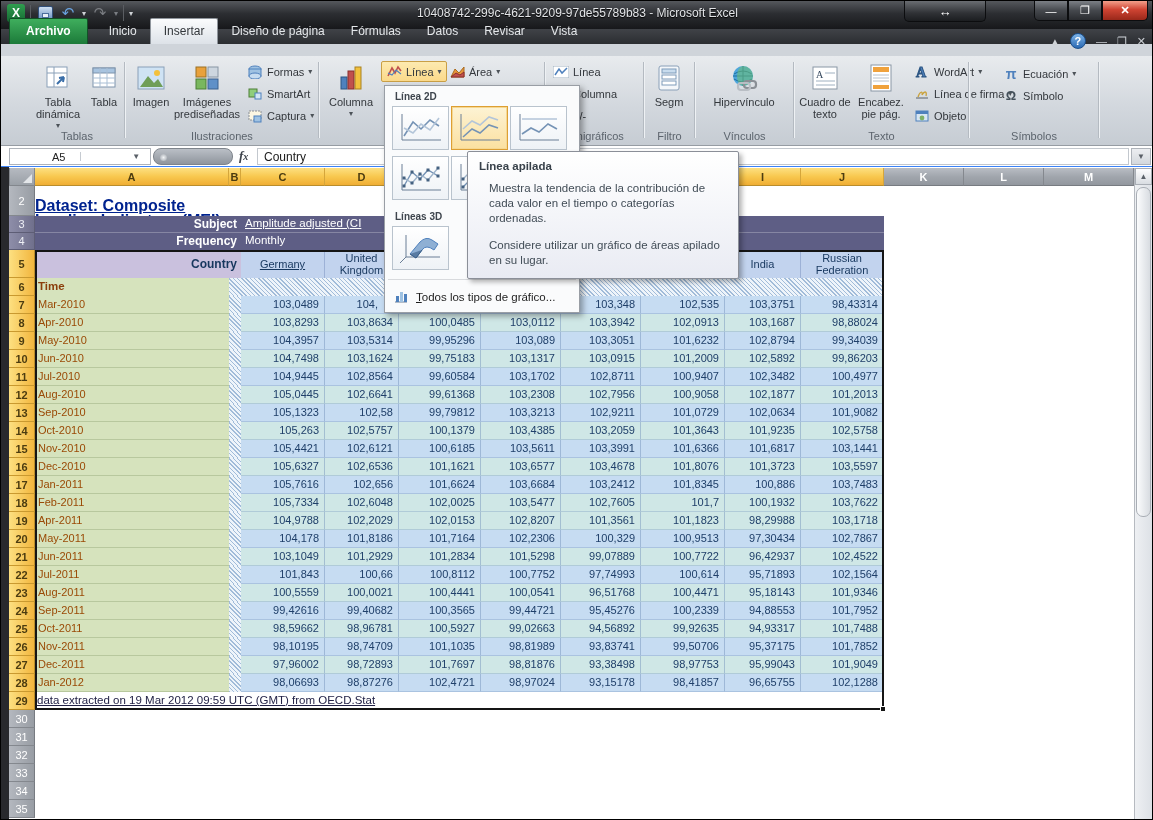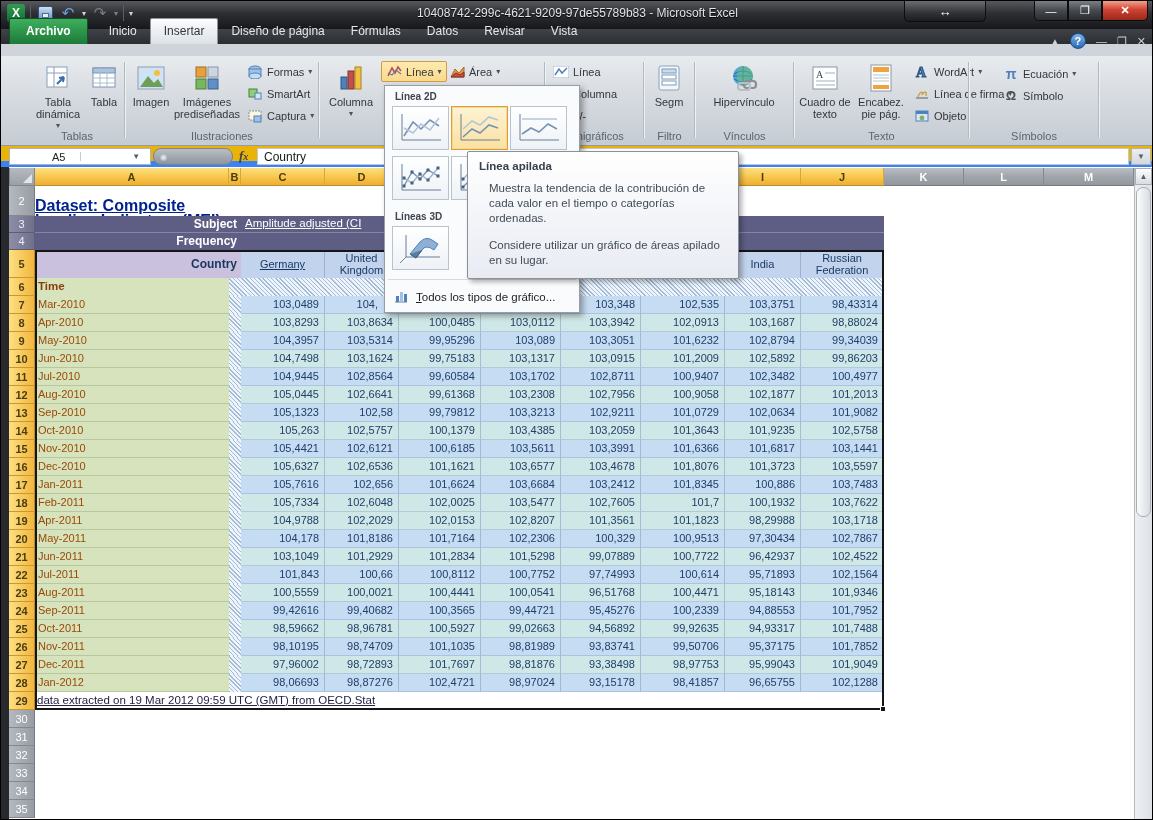--- a/index.html
+++ b/index.html
@@ -52,21 +52,21 @@
   .glabel{position:absolute;bottom:2px;left:0;right:0;text-align:center;font-size:11px;color:#5c646d;}
   .bigbtn{position:absolute;top:2px;display:flex;flex-direction:column;align-items:center;
     padding-top:3px;border-radius:3px;font-size:11px;color:#33373c;text-align:center;line-height:12px;}
   .bigbtn .bicon{width:30px;height:30px;display:flex;align-items:center;justify-content:center;margin-bottom:3px;}
   .smallbtn{position:absolute;height:21px;display:flex;align-items:center;gap:4px;font-size:11px;
     color:#33373c;padding:0 4px;border-radius:2px;white-space:nowrap;}
   .smallbtn .sicon{width:16px;height:16px;display:flex;align-items:center;justify-content:center;}
   .smallbtn.open{background:linear-gradient(#fdeab0,#fbd98a);border:1px solid #c99f46;}
 
   
-  .fbar{position:absolute;left:0;top:145px;width:1153px;height:21px;background:#eab308;border-bottom:6px solid #3b82f6;text-decoration:underline;}
+  .fbar{position:absolute;left:0;top:145px;width:1153px;height:21px;background:#ffffff;border-bottom:1px solid #3b82f6;text-decoration:underline;}
   .namebox{position:absolute;left:8px;top:2px;width:142px;height:17px;background:#fff;border:1px solid #aeb3ba;
     font-size:11px;color:#222;display:flex;align-items:center;}
   .namebox span{flex:1;padding-left:42px;}
   .nb-caret{width:15px;border-left:1px solid #c6cbd1;color:#5a6068;font-size:8px;text-align:center;}
   .fpill{position:absolute;left:152px;top:2px;width:80px;height:17px;border-radius:8px;
     background:linear-gradient(#babfc6,#8f959d);border:1px solid #7e848c;}
   .fpill::before{content:"";position:absolute;left:6px;top:5px;width:7px;height:7px;border-radius:50%;
     background:radial-gradient(#f2f4f6,#9aa0a8);}
   .fx{position:absolute;left:238px;top:2px;font-family:"Liberation Serif",serif;font-style:italic;
     font-weight:bold;font-size:13px;color:#3c424a;}
@@ -515,20 +515,21 @@
     <div class="gridbody">
       <div class="srow" style="height:30px;">
         <div class="cell cellA title-cell">Dataset: Composite Leading Indicators (MEI)</div>
       </div>
       <div class="srow purple" style="height:17px;border-bottom:1px solid rgba(255,255,255,.25);">
         <div class="cell plabel">Subject</div>
         <div class="cell pvalue u">Amplitude adjusted (CI</div>
       </div>
       <div class="srow purple" style="height:17px;">
         <div class="cell plabel">Frequency</div>
+        <div class="cell pvalue">Monthly</div>
       </div>
       <div class="srow" style="height:28px;">
         <div class="cell country-label">Country</div>
         <span id="country-cells" style="display:flex;">
             <div class="cell ccell u" style="width: 84px; height: 28px;">Germany</div>
             <div class="cell ccell" style="width: 74px; height: 28px;">United Kingdom</div>
             <div class="cell ccell" style="width: 82px; height: 28px;"></div>
             <div class="cell ccell" style="width: 80px; height: 28px;"></div>
             <div class="cell ccell" style="width: 80px; height: 28px;"></div>
             <div class="cell ccell" style="width: 84px; height: 28px;"></div>

